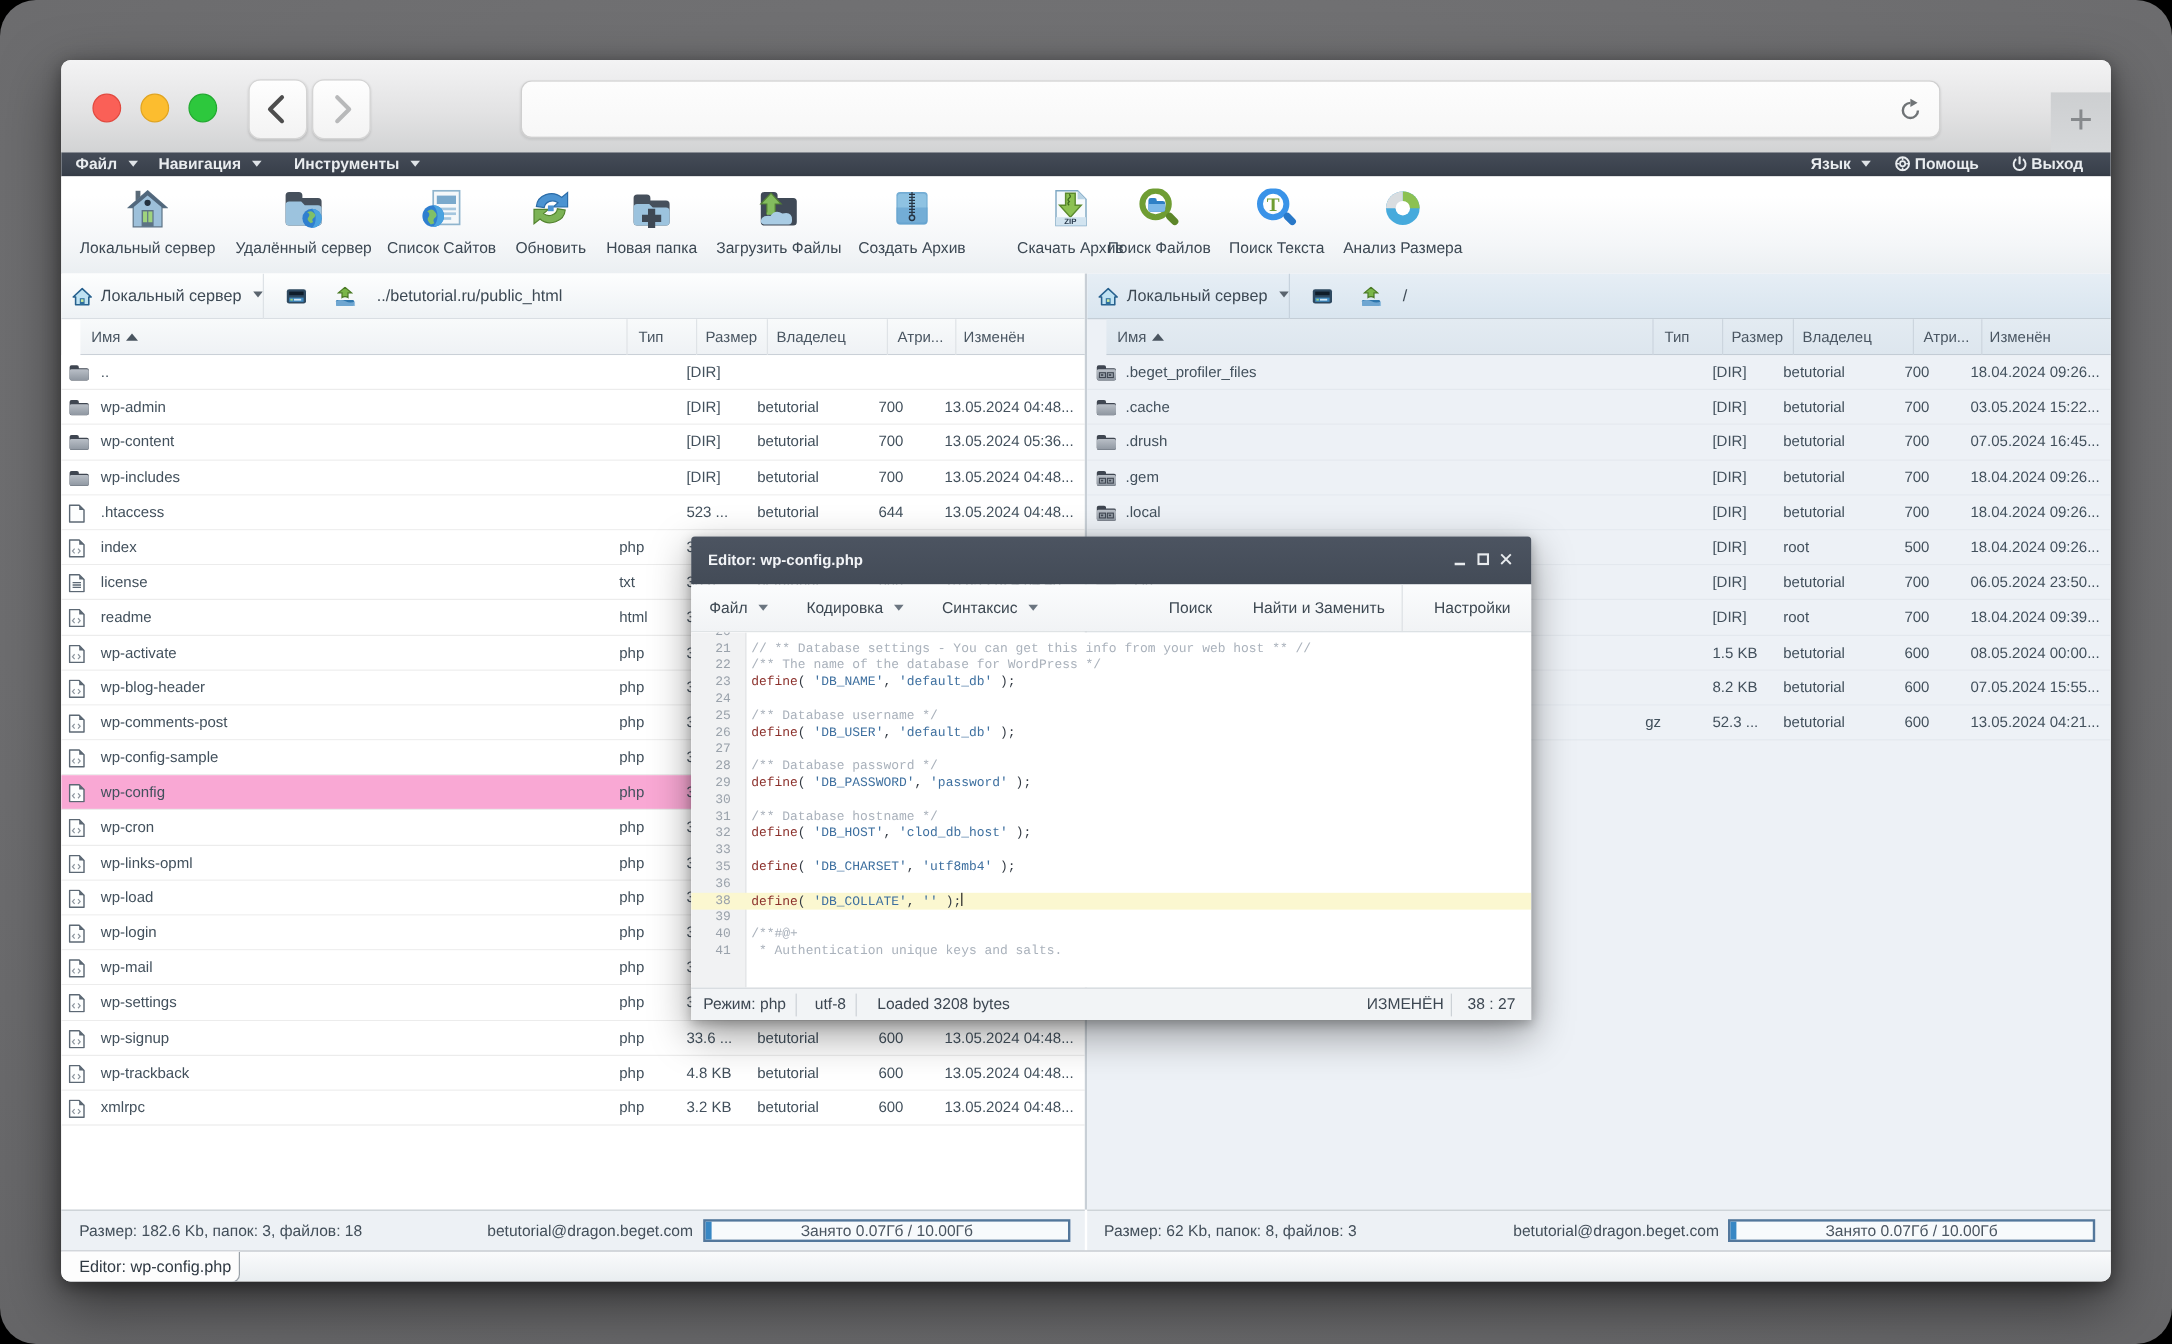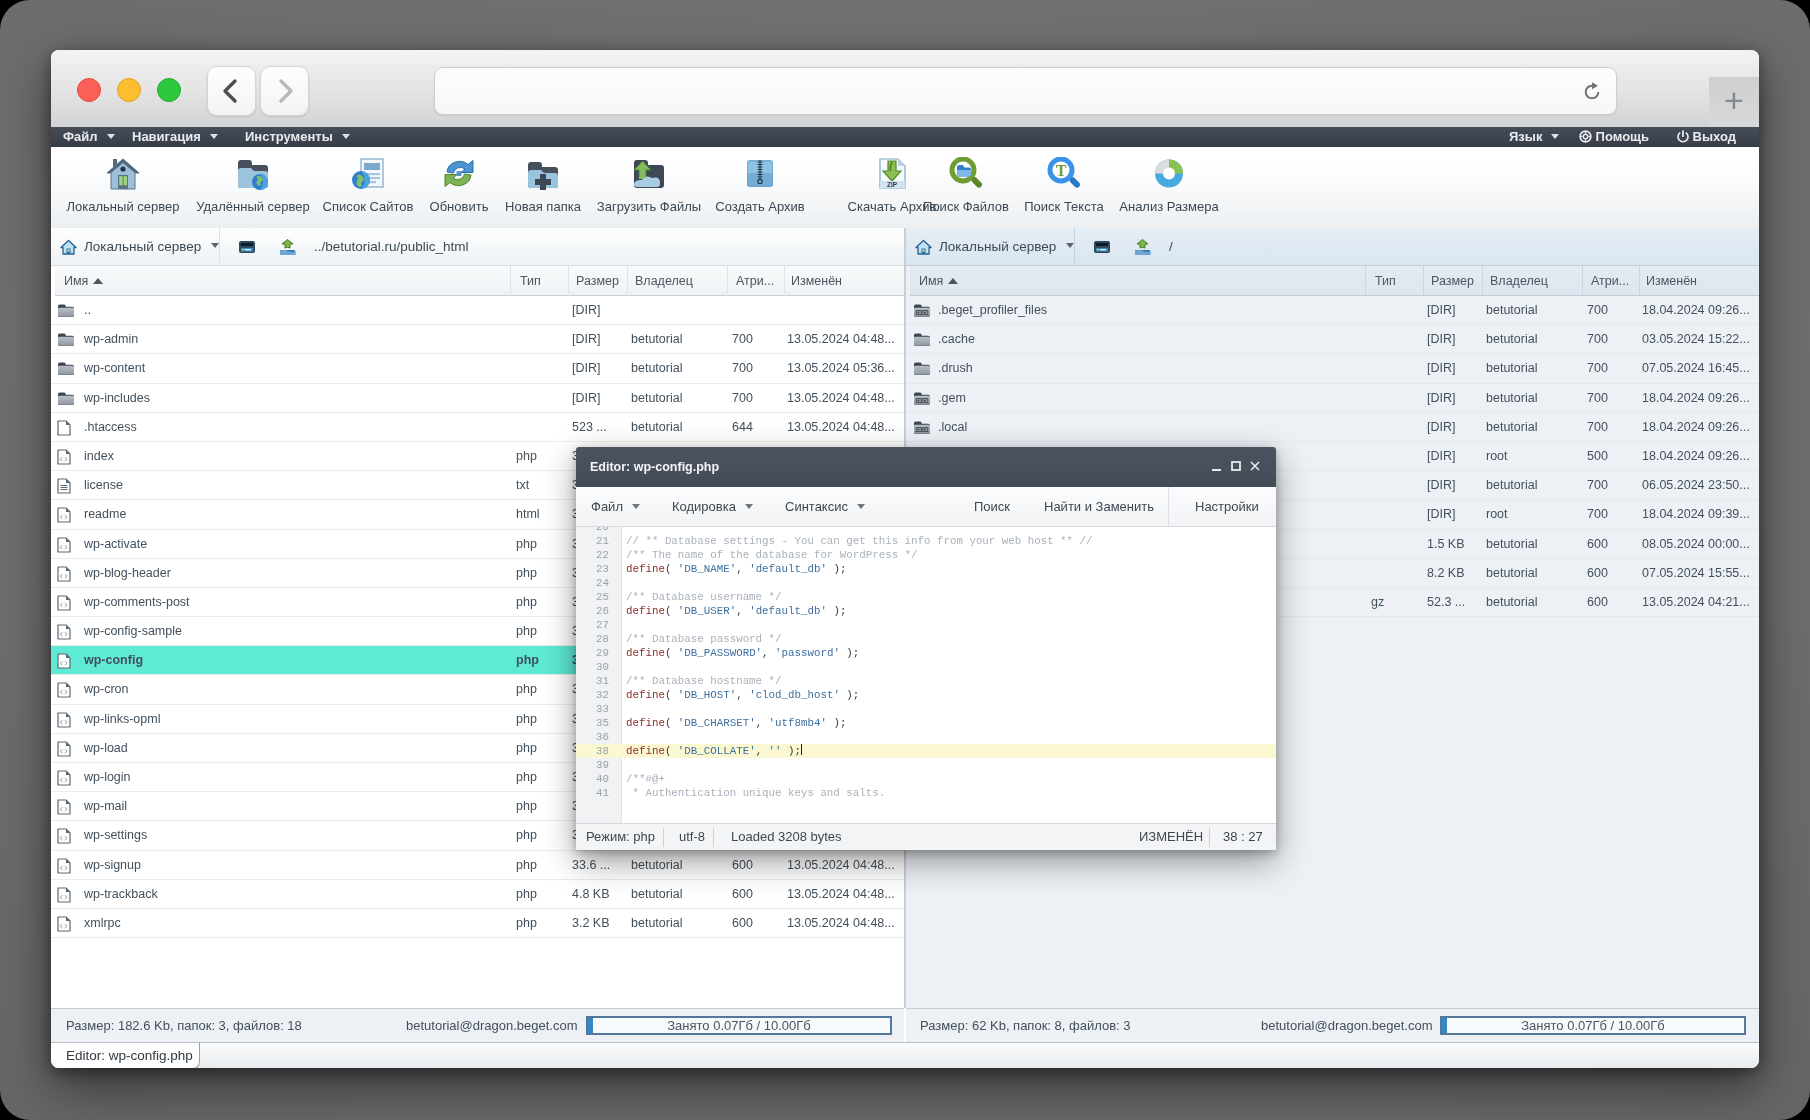--- a/index.html
+++ b/index.html
@@ -42,35 +42,35 @@
   .panel.pr { left:855px; background:#edf1f6; }
   .splitter { position:absolute; left:853px; top:0; width:2px; height:780px; background:#c8cfd6; }
   .pathbar { position:absolute; left:0; top:0; width:100%; height:38px;
     font-size:13.5px; color:#3d4954; }
   .pl .pathbar { background:linear-gradient(#fdfefe,#eef2f5); border-bottom:1px solid #d9dee3; }
   .pr .pathbar { background:linear-gradient(#e6eef5,#d9e5ef); border-bottom:1px solid #c3cdd6; }
   .pb-el { position:absolute; top:0; height:38px; line-height:38px; white-space:nowrap; }
   .pb-sep { position:absolute; top:0; width:1px; height:38px; }
   .pl .pb-sep { background:#dde2e6; }
   .pr .pb-sep { background:#c6d2dd; }
-  .cols { position:absolute; left:4px; top:38px; width:100%; height:30px;
+  .cols { position:absolute; left:16px; top:38px; width:100%; height:30px;
     font-size:12.5px; color:#4a5662; }
   .pl .cols { background:linear-gradient(#f8fafb,#eff2f5); border-bottom:1px solid #cad0d7; }
   .pr .cols { background:linear-gradient(#e3ebf2,#dde6ee); border-bottom:1px solid #c3ccd5; }
   .col-t { position:absolute; top:0; height:30px; line-height:30px; }
   .colsep { position:absolute; top:0; width:1px; height:30px; }
   .pl .colsep { background:#dfe3e7; }
   .pr .colsep { background:#ccd5de; }
   .sort { position:absolute; left:38px; top:12px; width:0; height:0; border-left:5px solid transparent;
     border-right:5px solid transparent; border-bottom:6px solid #4a5560; }
   .rows { position:absolute; left:0; top:68px; width:100%; }
   .row { position:relative; height:29.2px; font-size:12.5px; color:#42505c; }
   .pl .row { border-bottom:1px solid #ececec; background:#fff; }
   .pr .row { border-bottom:1px solid #e3e8ee; background:#edf1f6; }
-  .pl .row.sel { background:#5eead4;font-weight:bold; }
+  .pl .row.sel { background:#f9a8d4; }
   .cell { position:absolute; top:0; height:28px; line-height:28px; white-space:nowrap; }
   .c-icon { left:6px; top:7px; height:auto; line-height:0; }
   .pr .c-icon { left:7px; }
   .c-name { left:33px; }
   .pr .c-name { left:32px; }
   .c-type { left:465px; }
   .c-size { left:521px; }
   .c-own  { left:580px; }
   .c-attr { left:681px; }
   .c-date { left:736px; }

